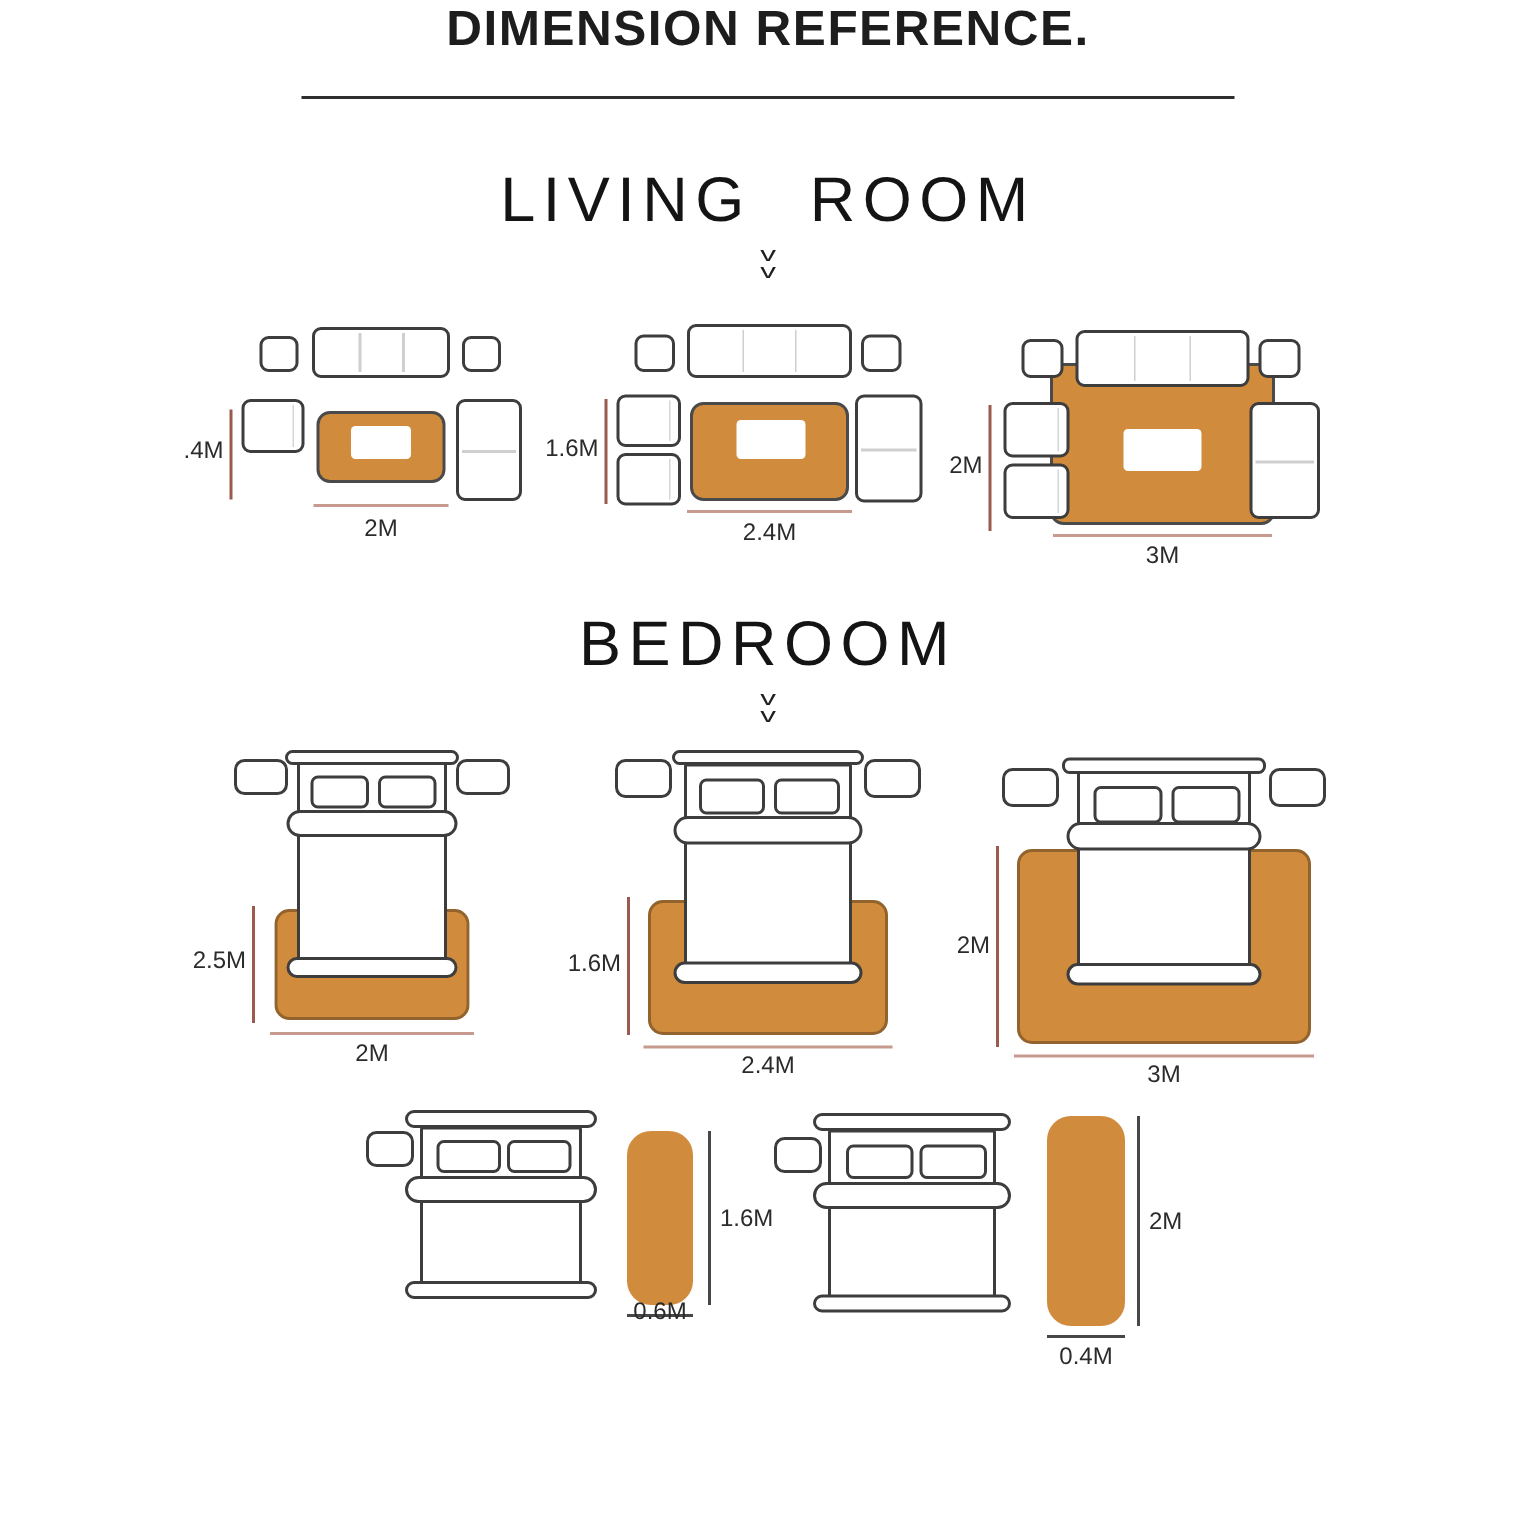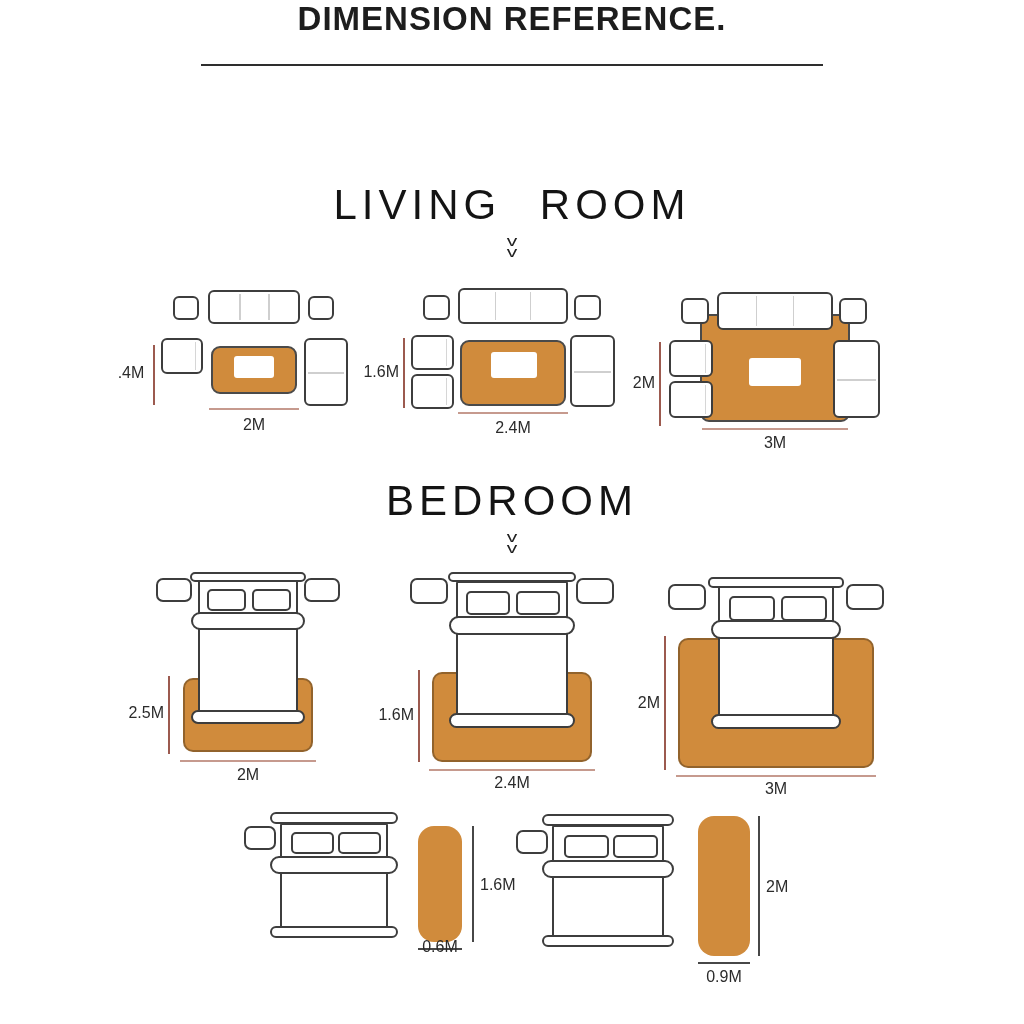--- a/index.html
+++ b/index.html
@@ -10,21 +10,21 @@
   
   .title{text-align:center;font-size:33px;line-height:38px;font-weight:700;
          letter-spacing:1px;color:#1d1d1d}
   .subtitle{text-align:center;font-size:13px;line-height:16px;margin-top:14px;
             letter-spacing:3px;color:#4a4a4a}
   .rule{width:622px;margin:26px auto 0;border-top:2px solid #2e2e2e;height:0}
 
   
   .section-heading{text-align:center;font-size:42px;line-height:46px;font-weight:400;
                    letter-spacing:5px;color:#141414}
-  .living-heading{margin-top:116px;word-spacing:22px}
+  .living-heading{margin-top:44px;word-spacing:22px}
   .bedroom-heading{margin-top:20px}
   .chevrons{margin-top:8px;text-align:center;font-size:14px;color:#1f1f1f}
   .chevrons span{display:block;line-height:11px;transform:scaleX(1.5)}
 
   
   .row{display:flex;justify-content:center;align-items:flex-start}
   .living-row{margin-top:30px}
   .bed-row{margin-top:18px}
   .runner-row{margin-top:2px}
   .cell{position:relative}
@@ -61,21 +61,21 @@
 
   
   .lr1 .sofa{left:81px;top:2px;width:92px;height:34px}
   .lr1 .tl{left:46px;top:8px;width:26px;height:24px}
   .lr1 .tr{left:181px;top:8px;width:26px;height:24px}
   .lr1 .c1{left:34px;top:50px;width:42px;height:36px}
   .lr1 .loveseat{left:177px;top:50px;width:44px;height:68px}
   .lr1 .rug{left:84px;top:58px;width:86px;height:48px}
   .lr1 .ctable{left:21px;top:8px;width:40px;height:22px}
   .lr1 .vline{left:26px;top:57px;height:60px}
-  .lr1 .vlabel{left:-14px;top:76px;width:36px;text-align:center}
+  .lr1 .vlabel{left:-14px;top:76px;width:36px;text-align:right}
   .lr1 .hline{left:82px;top:120px;width:90px}
   .lr1 .hlabel{left:82px;top:128px;width:90px;text-align:center}
 
   
   .lr2 .sofa{left:71px;top:0;width:110px;height:36px}
   .lr2 .tl{left:36px;top:7px;width:27px;height:25px}
   .lr2 .tr{left:187px;top:7px;width:27px;height:25px}
   .lr2 .c1{left:24px;top:47px;width:43px;height:35px}
   .lr2 .c2{left:24px;top:86px;width:43px;height:35px}
   .lr2 .loveseat{left:183px;top:47px;width:45px;height:72px}
@@ -337,18 +337,18 @@
       <div class="f bed">
         <div class="pillow p1"></div>
         <div class="pillow p2"></div>
       </div>
       <div class="bar blanket"></div>
       <div class="bar foot"></div>
       <div class="runner-rug"></div>
       <div class="vline"></div>
       <div class="dlabel vlabel">2M</div>
       <div class="hline"></div>
-      <div class="dlabel hlabel">0.9M</div>
+      <div class="dlabel hlabel">0.4M</div>
     </div>
 
   </div>
 
 </div>
 
 </body></html>

